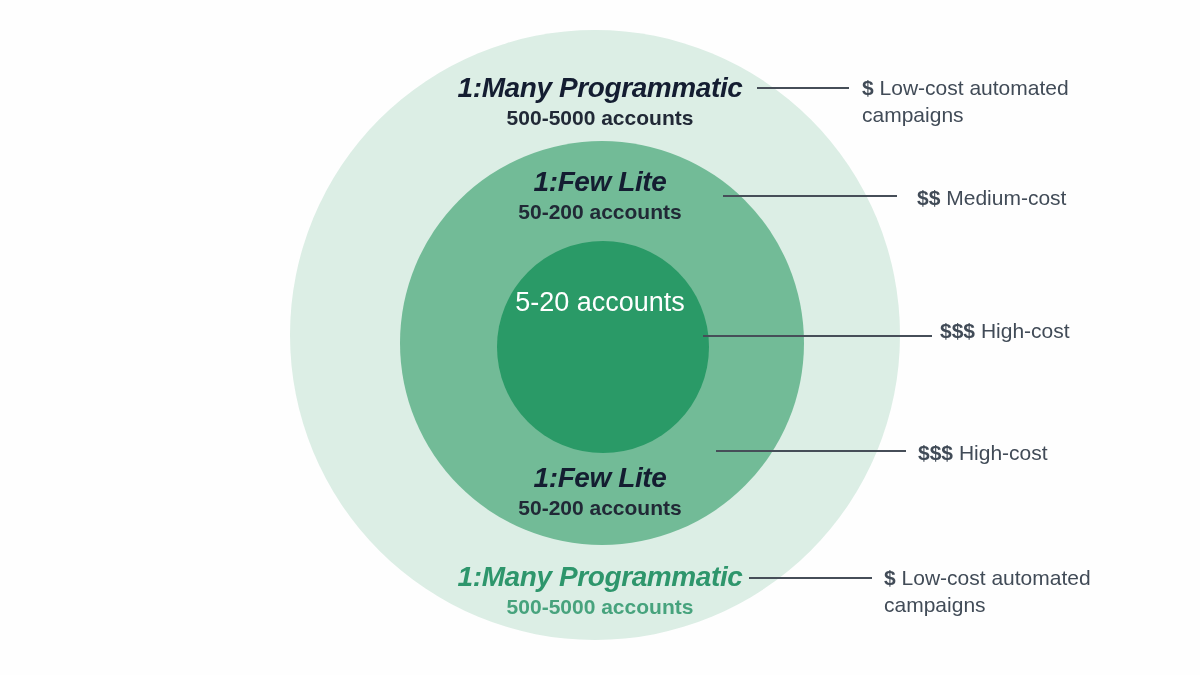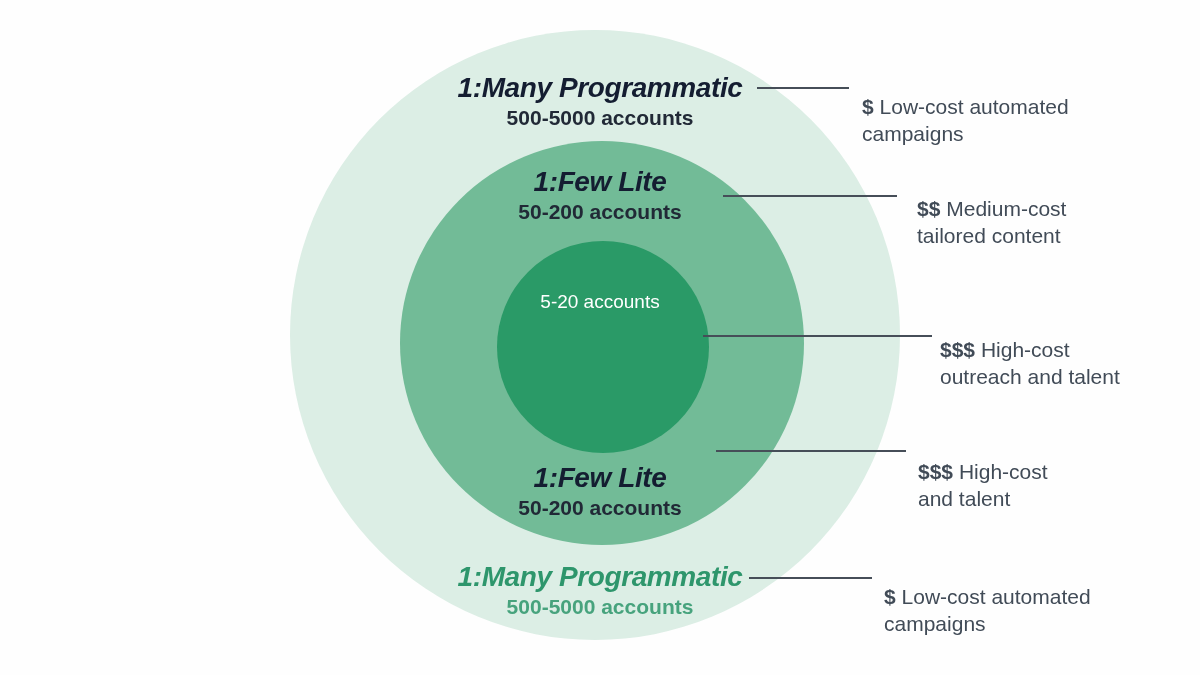--- a/index.html
+++ b/index.html
@@ -19,23 +19,23 @@
   .circle.outer{left:290px;top:30px;width:610px;height:610px;background:var(--outer_circle);}
   .circle.middle{left:400px;top:141px;width:404px;height:404px;background:var(--middle_circle);}
   .circle.inner{left:497px;top:241px;width:212px;height:212px;background:var(--inner_circle);}
   .tier-label{position:absolute;left:300px;width:600px;text-align:center;z-index:5;}
   .tier-title{font-size:28px;line-height:32px;font-weight:700;letter-spacing:-0.4px;color:var(--title_navy);font-style:italic;}
   .tier-sub{font-size:21px;line-height:28px;font-weight:700;color:var(--subtitle_dark);}
   .tier-label.green .tier-title{color:var(--title_green);}
   .tier-label.green .tier-sub{color:var(--subtitle_green);}
   .center-label{position:absolute;left:450px;top:287px;width:300px;text-align:center;z-index:6;}
   .center-label .big{font-size:28px;line-height:34px;font-weight:700;color:var(--center_text);letter-spacing:-0.3px;}
-  .center-label .small{font-size:19px;line-height:30px;font-weight:400;color:var(--center_text);}
+  .center-label .small{font-size:27px;line-height:30px;font-weight:400;color:var(--center_text);}
   .leader{position:absolute;height:2px;background:var(--leader_line);z-index:7;}
-  .annotation{position:absolute;font-size:21px;line-height:27px;color:var(--annotation_gray);z-index:7;margin-top:19px;}
+  .annotation{position:absolute;font-size:21px;line-height:27px;color:var(--annotation_gray);z-index:7;}
   .annotation .cost{font-weight:700;}
   .annotation .ann-line{display:block;}
 </style>
 </head>
 <body>
 
 <div class="canvas">
 
   <div class="circle outer"></div>
   <div class="circle middle"></div>
@@ -69,33 +69,30 @@
   <div class="leader" style="left:723px;top:195px;width:174px;"></div>
   <div class="leader" style="left:703px;top:335px;width:229px;"></div>
   <div class="leader" style="left:716px;top:450px;width:190px;"></div>
   <div class="leader" style="left:749px;top:577px;width:123px;"></div>
 
   <div class="annotation" style="left:862px;top:74px;width:260px;">
     <span class="ann-line"><span class="cost">$</span> <span>Low-cost automated</span></span>
     <span class="ann-line">campaigns</span>
   </div>
 
-  <div class="annotation" style="left:917px;top:176px;width:220px;">
+  <div class="annotation" style="left:917px;top:184px;width:220px;">
     <span class="ann-line"><span class="cost">$$</span> <span>Medium-cost</span></span>
-    <span class="ann-line">tailored content</span>
   </div>
 
   <div class="annotation" style="left:940px;top:317px;width:230px;">
     <span class="ann-line"><span class="cost">$$$</span> <span>High-cost</span></span>
-    <span class="ann-line">outreach and talent</span>
   </div>
 
   <div class="annotation" style="left:918px;top:439px;width:250px;">
     <span class="ann-line"><span class="cost">$$$</span> <span>High-cost</span></span>
-    <span class="ann-line">and talent</span>
   </div>
 
   <div class="annotation" style="left:884px;top:564px;width:260px;">
     <span class="ann-line"><span class="cost">$</span> <span>Low-cost automated</span></span>
     <span class="ann-line">campaigns</span>
   </div>
 
 </div>
 
 </body></html>

